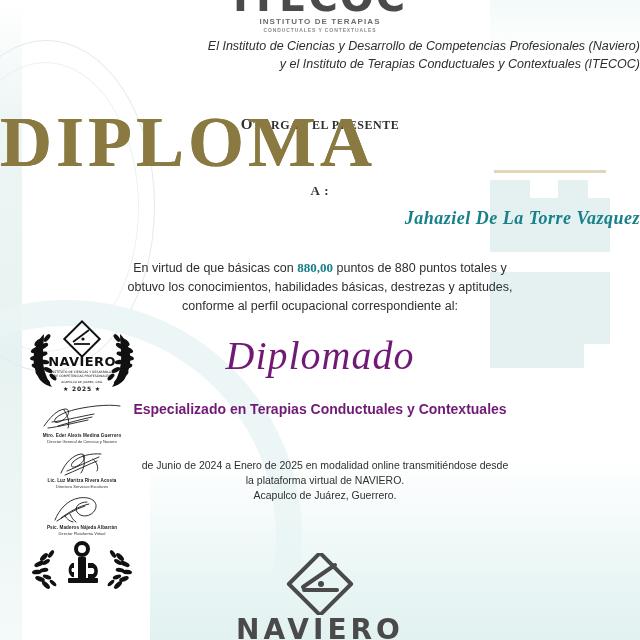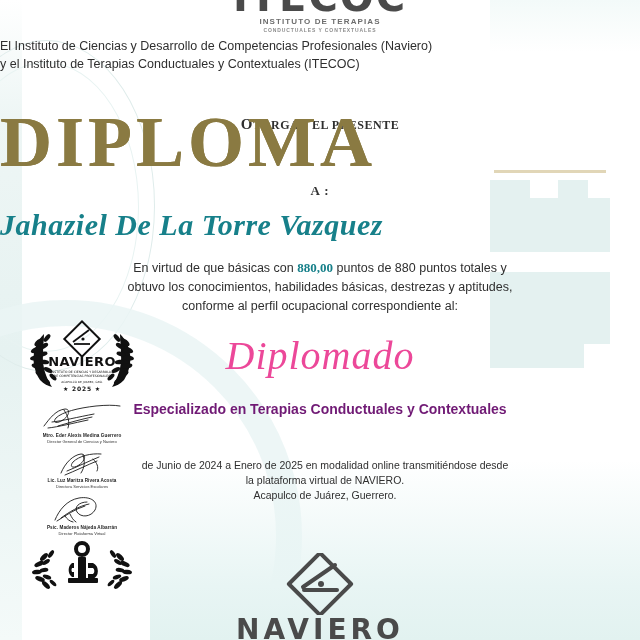--- a/index.html
+++ b/index.html
@@ -56,22 +56,22 @@
     line-height:34px;
   }
   .itecoc-sub1{
     font-size:8px;font-weight:bold;letter-spacing:1.1px;color:#6d6d6d;margin-top:3px;
   }
   .itecoc-sub2{
     font-size:5px;font-weight:bold;letter-spacing:.9px;color:#8c8c8c;margin-top:1px;
   }
 
   .institutes{
-    position:absolute;top:37px;left:0;right:0;text-align:left;z-index:2;
-    font-size:12.5px;color:#2f2f2f;line-height:18px;
+    position:absolute;top:37px;left:0;right:0;text-align:right;z-index:2;
+    font-size:12.5px;color:#2f2f2f;line-height:18px;font-style:italic;
   }
 
   .otorgan{
     position:absolute;top:87px;left:0;right:0;text-align:center;z-index:2;
     font-family:"Liberation Serif", serif;
     font-size:12px;font-weight:bold;letter-spacing:.5px;color:#2f2f2f;margin-top:29px;
   }
   .otorgan .cap{font-size:15px;}
 
   .diploma{
@@ -86,36 +86,36 @@
     -webkit-background-clip:text;background-clip:text;color:#8a7a42;
   }
 
   .a-label{
     position:absolute;top:183px;left:0;right:0;text-align:center;z-index:2;
     font-family:"Liberation Serif", serif;
     font-size:13px;font-weight:bold;color:#333;letter-spacing:1px;
   }
 
   .name{
-    position:absolute;top:208px;left:0;right:0;text-align:left;z-index:2;
-    font-family:"Liberation Serif", serif;
-    font-style:italic;font-weight:bold;font-size:30px;
+    position:absolute;top:208px;left:0;right:0;text-align:right;z-index:2;
+    font-family:"Liberation Serif", serif;
+    font-style:italic;font-weight:bold;font-size:18px;
     color:#17808a;letter-spacing:.5px;
   }
 
   .body-text{
     position:absolute;top:258px;left:120px;width:400px;text-align:center;z-index:2;
     font-size:12.5px;color:#2f2f2f;line-height:19px;
   }
   .score{color:#17808a;font-weight:bold;font-family:"Liberation Serif", serif;font-size:13px;}
 
   .diplomado{
     position:absolute;top:330px;left:0;right:0;text-align:center;z-index:2;
     font-family:"Liberation Serif", serif;
-    font-style:italic;font-size:40px;color:#ec4899;
+    font-style:italic;font-size:40px;color:#701a75;
     letter-spacing:1px;line-height:52px;
   }
 
   .program{
     position:absolute;top:398px;left:110px;width:420px;text-align:center;z-index:2;
     font-size:14px;font-weight:bold;color:#701a75;line-height:23px;
   }
 
   .footer-text{
     position:absolute;top:458px;left:130px;width:390px;text-align:center;z-index:2;

